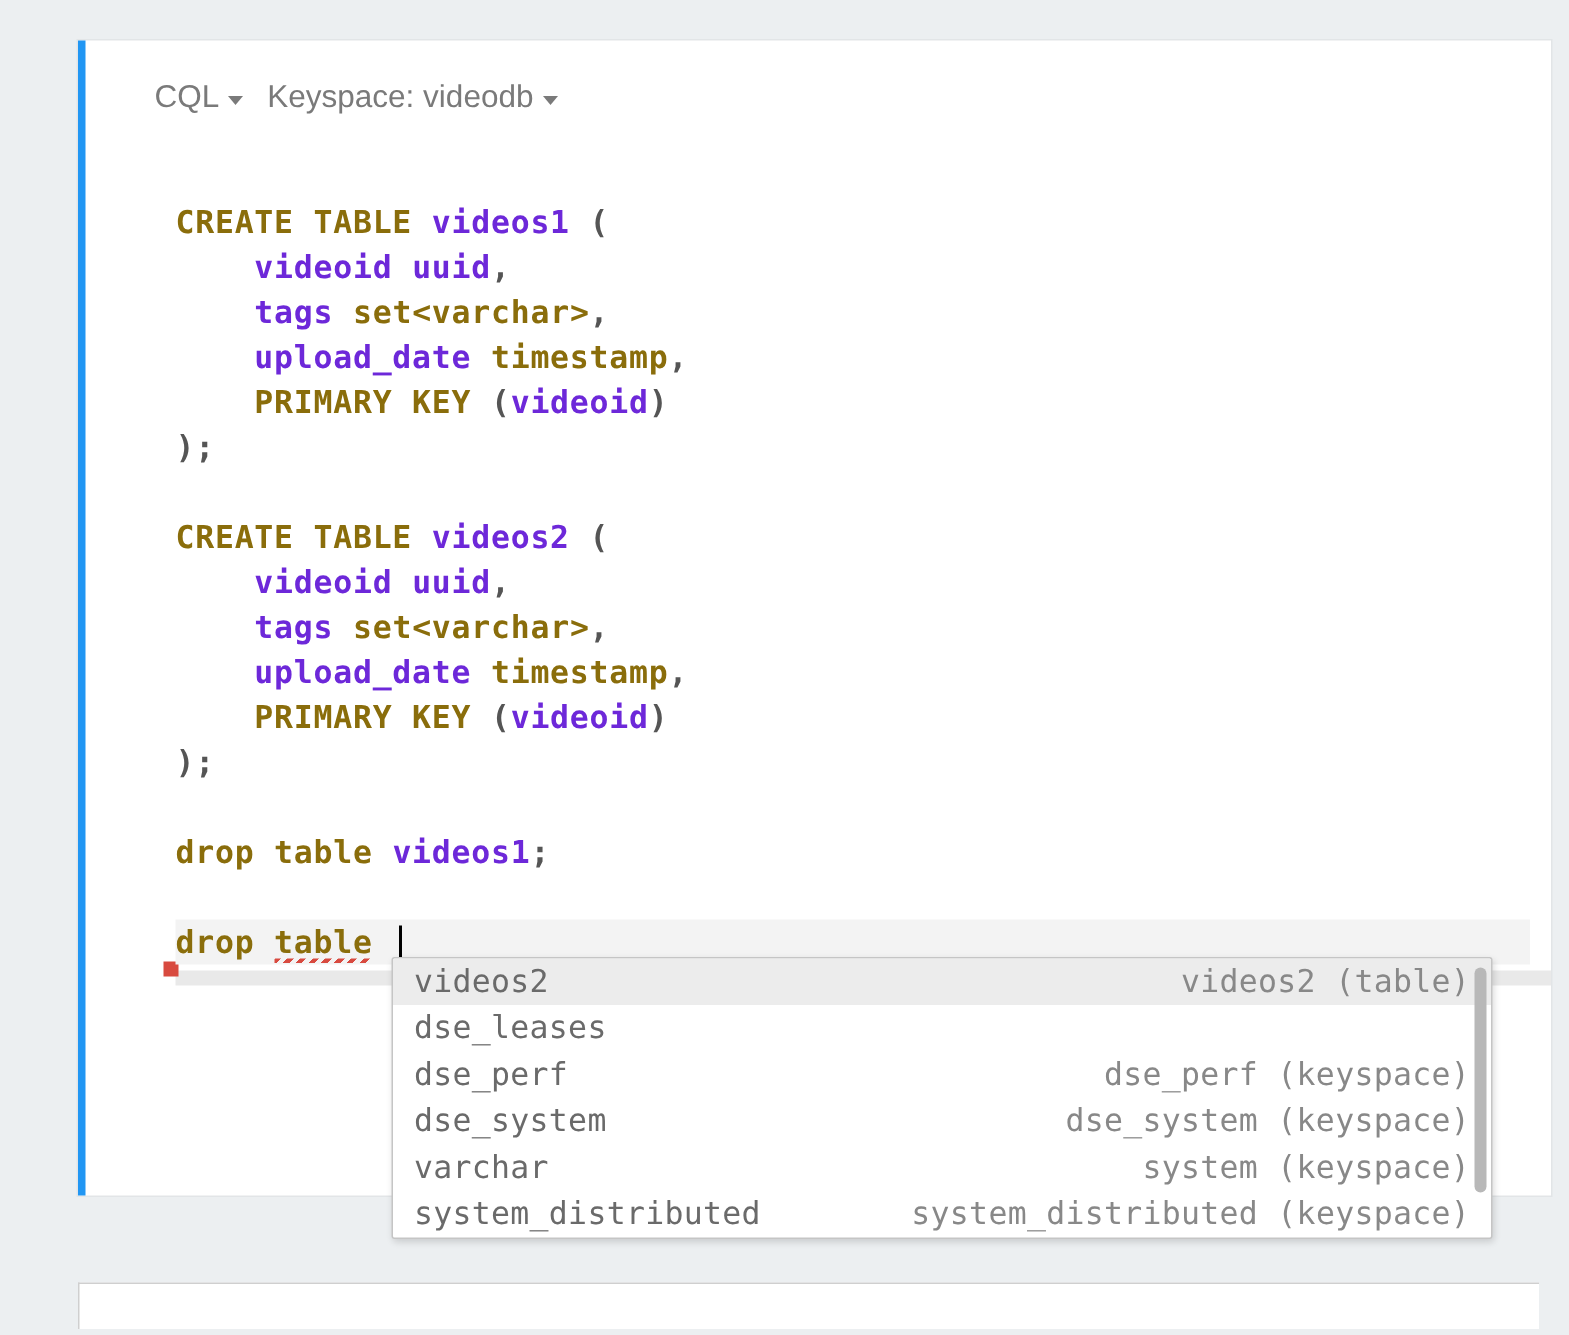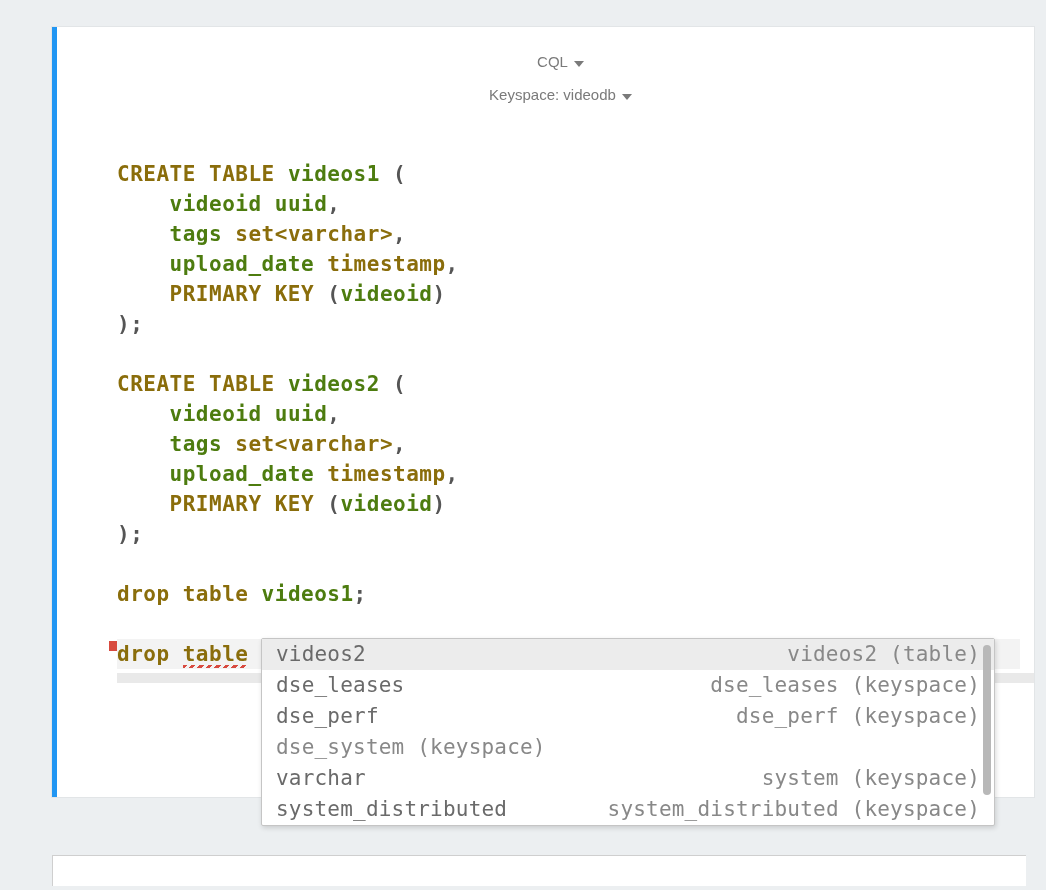--- a/index.html
+++ b/index.html
@@ -20,23 +20,22 @@
     box-shadow: 0 0 0 1px rgba(0,0,0,0.04);
     position: relative;
     box-sizing: border-box;
   }
 
   .toolbar {
     padding: 26px 16px 4px 46px;
     display: flex;
     align-items: center;
     gap: 16px;
-    font-size: 15px;
+    font-size: 21px;
     color: #7a7a7a;
-    flex-direction: column;
   }
   .tbitem {
     display: flex;
     align-items: center;
     gap: 6px;
     cursor: pointer;
   }
   .caret {
     width: 0; height: 0;
     border-left: 5px solid transparent;
@@ -65,21 +64,21 @@
   .code {
     font-family: "Andale Mono","Lucida Console", Menlo, Monaco, Consolas, monospace;
     font-size: 21px;
     line-height: 30px;
     letter-spacing: 0.5px;
     font-weight: 600;
     white-space: pre;
   }
 
   .kw   { color: #8a6d0b; } 
-  .id   { color: #4d7c0f; } 
+  .id   { color: #6d28d9; } 
   .op   { color: #8a6d0b; }
   .paren{ color: #555; }
   .semi { color: #555; }
   .plain{ color: #555; }
 
   .current-line {
     position: relative;
     background: #f3f3f3;
   }
   .current-line::before{
@@ -191,29 +190,29 @@
 </div>
 
 <div class="ac" id="ac">
   <div class="ac-scroll"></div>
 <div class="row sel">
       <span>videos2</span>
       <span class="kind">videos2 (table)</span>
     </div>
     <div class="row">
       <span>dse_leases</span>
-      <span class="kind">dse_leases (keyspace)</span>
     </div>
     <div class="row">
       <span>dse_perf</span>
       <span class="kind">dse_perf (keyspace)</span>
     </div>
     <div class="row">
     </div>
     <div class="row">
+      <span>dse_system</span>
       <span class="kind">dse_system (keyspace)</span>
     </div>
     <div class="row">
       <span>varchar</span>
       <span class="kind">system (keyspace)</span>
     </div>
     <div class="row">
       <span>system_distributed</span>
       <span class="kind">system_distributed (keyspace)</span>
     </div>

